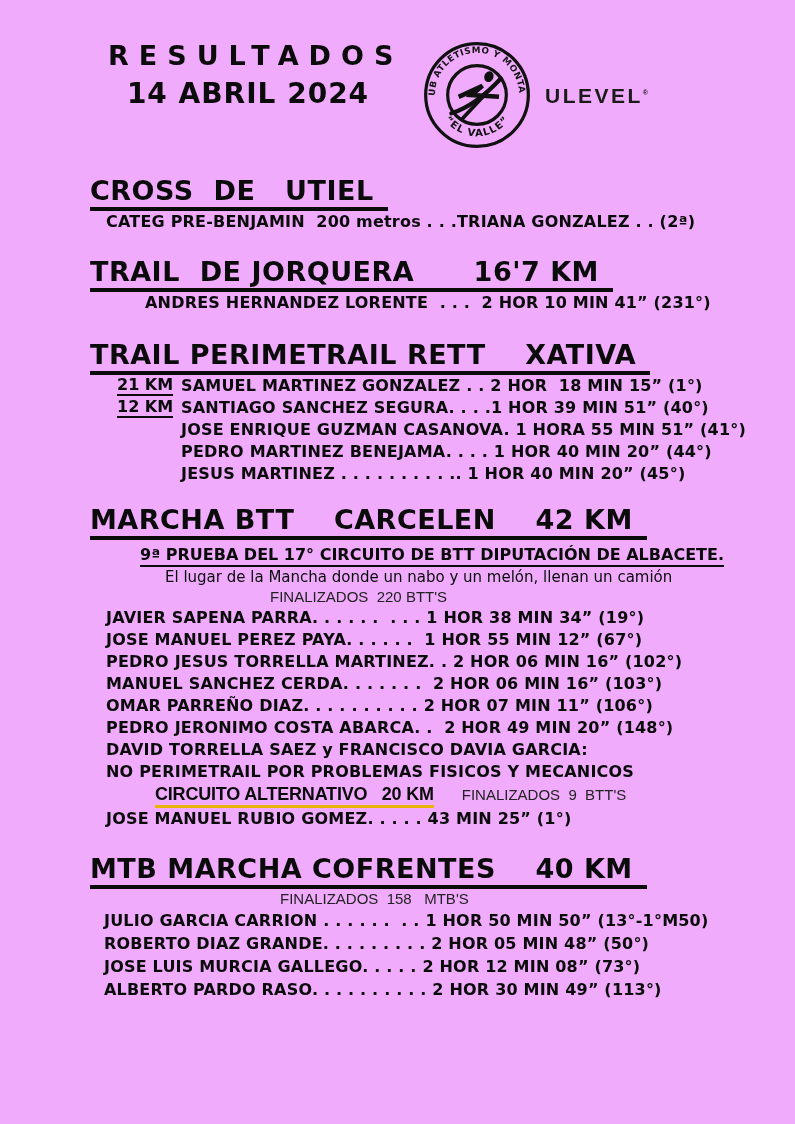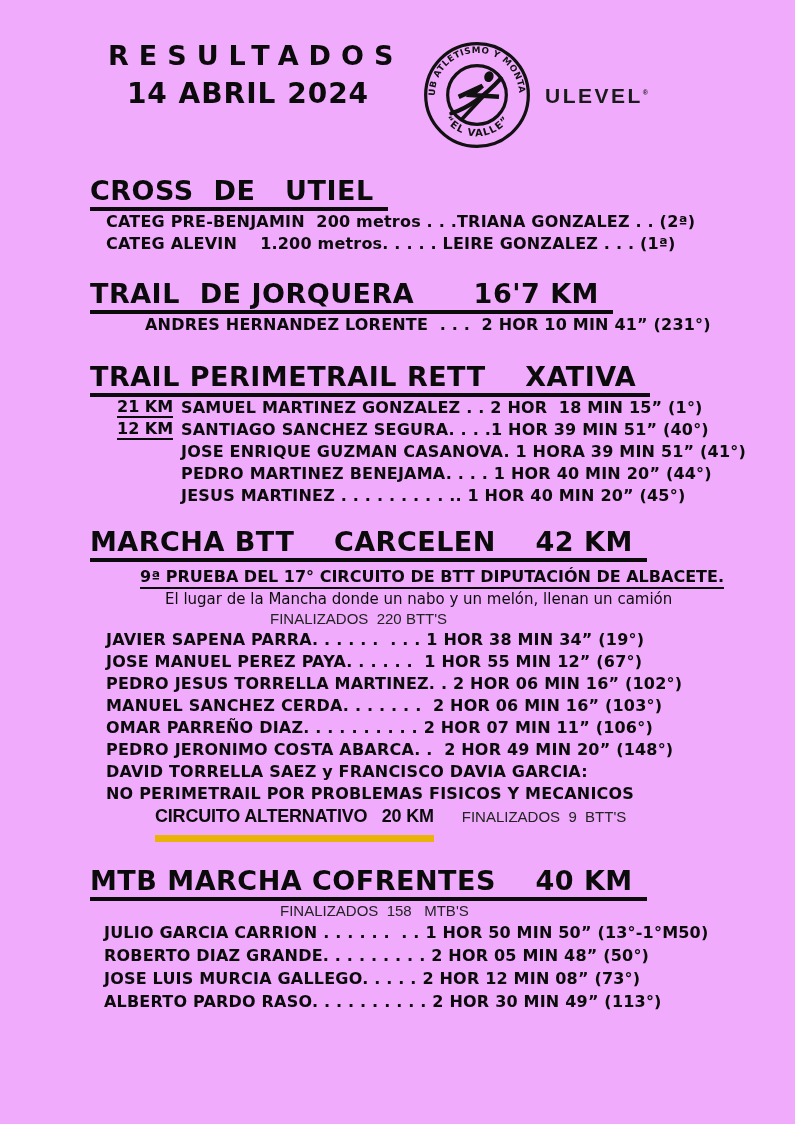--- a/index.html
+++ b/index.html
@@ -38,21 +38,21 @@
   .subtitle{margin-top:5px;padding-left:50px;font-size:16px;font-weight:700;line-height:20px;white-space:pre;}
   .subtitle span{border-bottom:2px solid #0b0b0b;padding-bottom:0px;display:inline-block;}
   .quote{padding-left:75px;font-size:15px;font-weight:400;line-height:20px;white-space:pre;}
   .finishers{padding-left:180px;font-family:"Liberation Sans",sans-serif;font-size:15px;
              font-weight:400;line-height:20px;white-space:pre;color:#222;}
   .sec-carcelen .e{padding-left:16px;}
   .sec-carcelen .e.outdent{padding-left:0px;}
   .dnf{padding-left:95px;}
   .altrow{display:flex;align-items:baseline;padding-left:65px;line-height:22px;}
   .alt-title{font-family:"Liberation Sans",sans-serif;font-size:18px;font-weight:900;
-             letter-spacing:-0.2px;border-bottom:7px solid #eab308;white-space:pre;padding-bottom:8px;}
+             letter-spacing:-0.2px;border-bottom:3px solid #eab308;white-space:pre;padding-bottom:0;}
   .alt-fin{font-family:"Liberation Sans",sans-serif;font-size:15px;font-weight:400;
            margin-left:28px;white-space:pre;color:#222;}
   .alt-entry{padding-left:50px;}
   .sec-cofrentes{margin-top:24px;}
   .sec-cofrentes .finishers{padding-left:190px;}
   .sec-cofrentes .e{padding-left:14px;line-height:23px;}
   .badge text{fill:#111;font-family:"DejaVu Sans",sans-serif;}
 </style>
 </head>
 <body>
@@ -87,41 +87,40 @@
     </svg>
 
     <div class="brand"><span>ULEVEL</span><sup>®</sup></div>
   </div>
 
   <div class="content">
 
     <div class="sec-cross">
       <h2><span>CROSS  DE   UTIEL</span></h2>
       <div class="e">CATEG PRE-BENJAMIN  200 metros . . .TRIANA GONZALEZ . . (2ª)</div>
-      <div class="e">CATEG ALEVIN    1.200 metros. . . . . LEIRE GONZALEZ . . . (1ª)</div>
     </div>
 
     <div class="sec-jorquera">
       <h2><span>TRAIL  DE JORQUERA      16'7 KM</span></h2>
       <div class="e">ANDRES HERNANDEZ LORENTE  . . .  2 HOR 10 MIN 41” (231°)</div>
     </div>
 
     <div class="sec-perimetrail">
       <h2><span>TRAIL PERIMETRAIL RETT    XATIVA</span></h2>
       <div class="row">
         <div class="km-wrap"><span class="km u">21 KM</span></div>
         <div class="e">SAMUEL MARTINEZ GONZALEZ . . 2 HOR  18 MIN 15” (1°)</div>
       </div>
       <div class="row">
         <div class="km-wrap"><span class="km u">12 KM</span></div>
         <div class="e">SANTIAGO SANCHEZ SEGURA. . . .1 HOR 39 MIN 51” (40°)</div>
       </div>
       <div class="row">
         <div class="km-wrap"><span class="km"></span></div>
-        <div class="e">JOSE ENRIQUE GUZMAN CASANOVA. 1 HORA 39 MIN 51” (41°)</div>
+        <div class="e">JOSE ENRIQUE GUZMAN CASANOVA. 1 HORA 55 MIN 51” (41°)</div>
       </div>
       <div class="row">
         <div class="km-wrap"><span class="km"></span></div>
         <div class="e">PEDRO MARTINEZ BENEJAMA. . . . 1 HOR 40 MIN 20” (44°)</div>
       </div>
       <div class="row">
         <div class="km-wrap"><span class="km"></span></div>
         <div class="e">JESUS MARTINEZ . . . . . . . . . .. 1 HOR 40 MIN 20” (45°)</div>
       </div>
     </div>
@@ -136,20 +135,21 @@
       <div class="e">PEDRO JESUS TORRELLA MARTINEZ. . 2 HOR 06 MIN 16” (102°)</div>
       <div class="e">MANUEL SANCHEZ CERDA. . . . . . .  2 HOR 06 MIN 16” (103°)</div>
       <div class="e">OMAR PARREÑO DIAZ. . . . . . . . . . 2 HOR 07 MIN 11” (106°)</div>
       <div class="e">PEDRO JERONIMO COSTA ABARCA. .  2 HOR 49 MIN 20” (148°)</div>
       <div class="e">DAVID TORRELLA SAEZ y FRANCISCO DAVIA GARCIA:</div>
       <div class="e dnf">NO PERIMETRAIL POR PROBLEMAS FISICOS Y MECANICOS</div>
       <div class="altrow">
         <span class="alt-title">CIRCUITO ALTERNATIVO   20 KM</span>
         <span class="alt-fin">FINALIZADOS  9  BTT'S</span>
       </div>
+      <div class="e alt-entry">JOSE MANUEL RUBIO GOMEZ. . . . . 43 MIN 25” (1°)</div>
     </div>
 
     <div class="sec-cofrentes">
       <h2><span>MTB MARCHA COFRENTES    40 KM</span></h2>
       <div class="finishers">FINALIZADOS  158   MTB'S</div>
       <div class="e">JULIO GARCIA CARRION . . . . . .  . . 1 HOR 50 MIN 50” (13°-1°M50)</div>
       <div class="e">ROBERTO DIAZ GRANDE. . . . . . . . . 2 HOR 05 MIN 48” (50°)</div>
       <div class="e">JOSE LUIS MURCIA GALLEGO. . . . . 2 HOR 12 MIN 08” (73°)</div>
       <div class="e">ALBERTO PARDO RASO. . . . . . . . . . 2 HOR 30 MIN 49” (113°)</div>
     </div>

